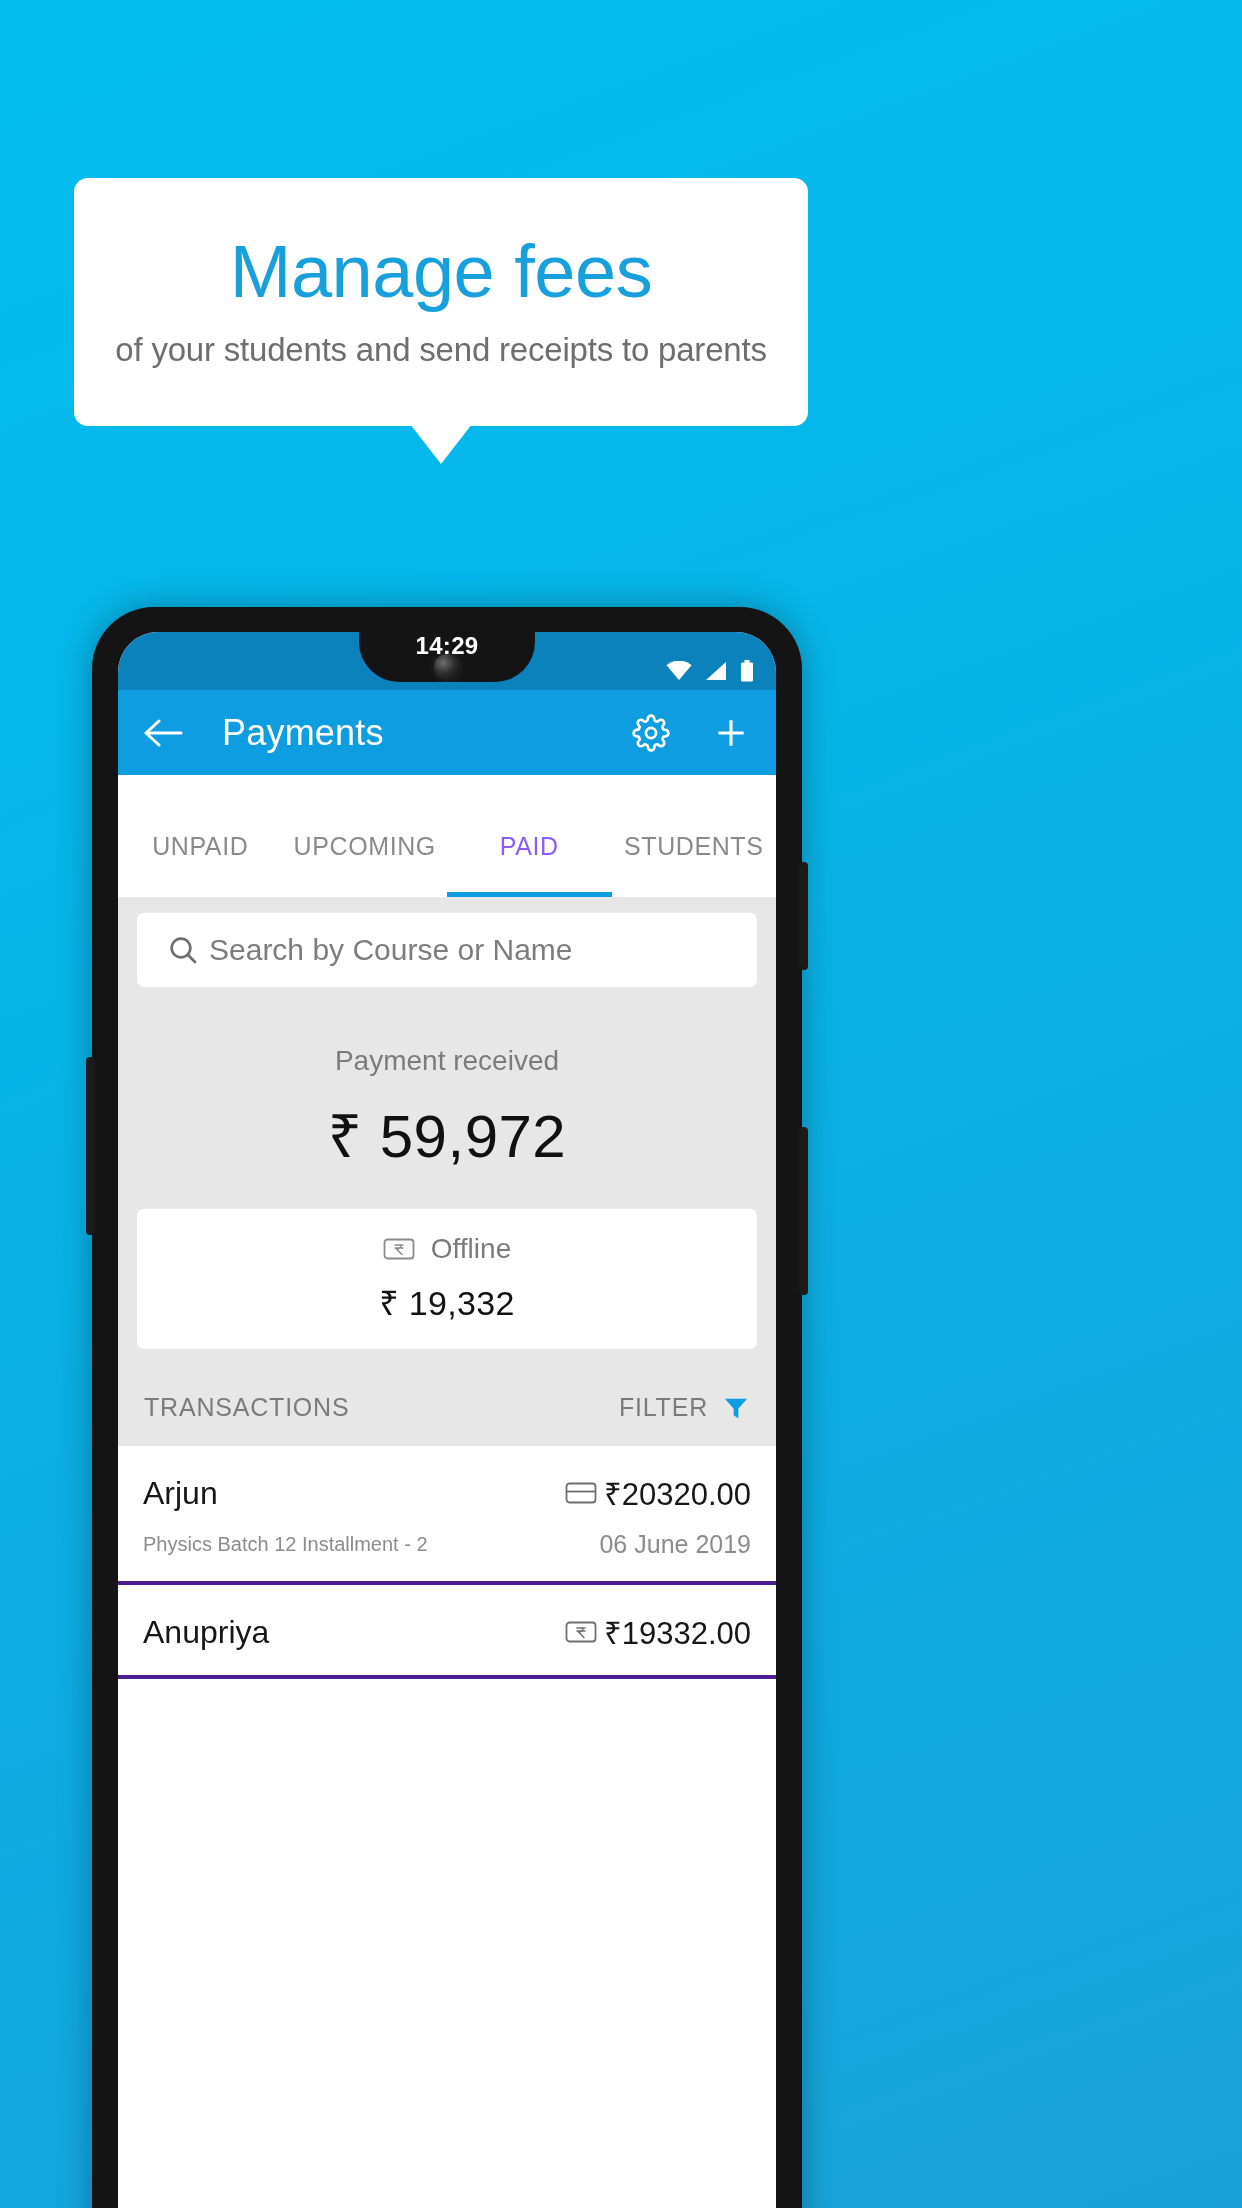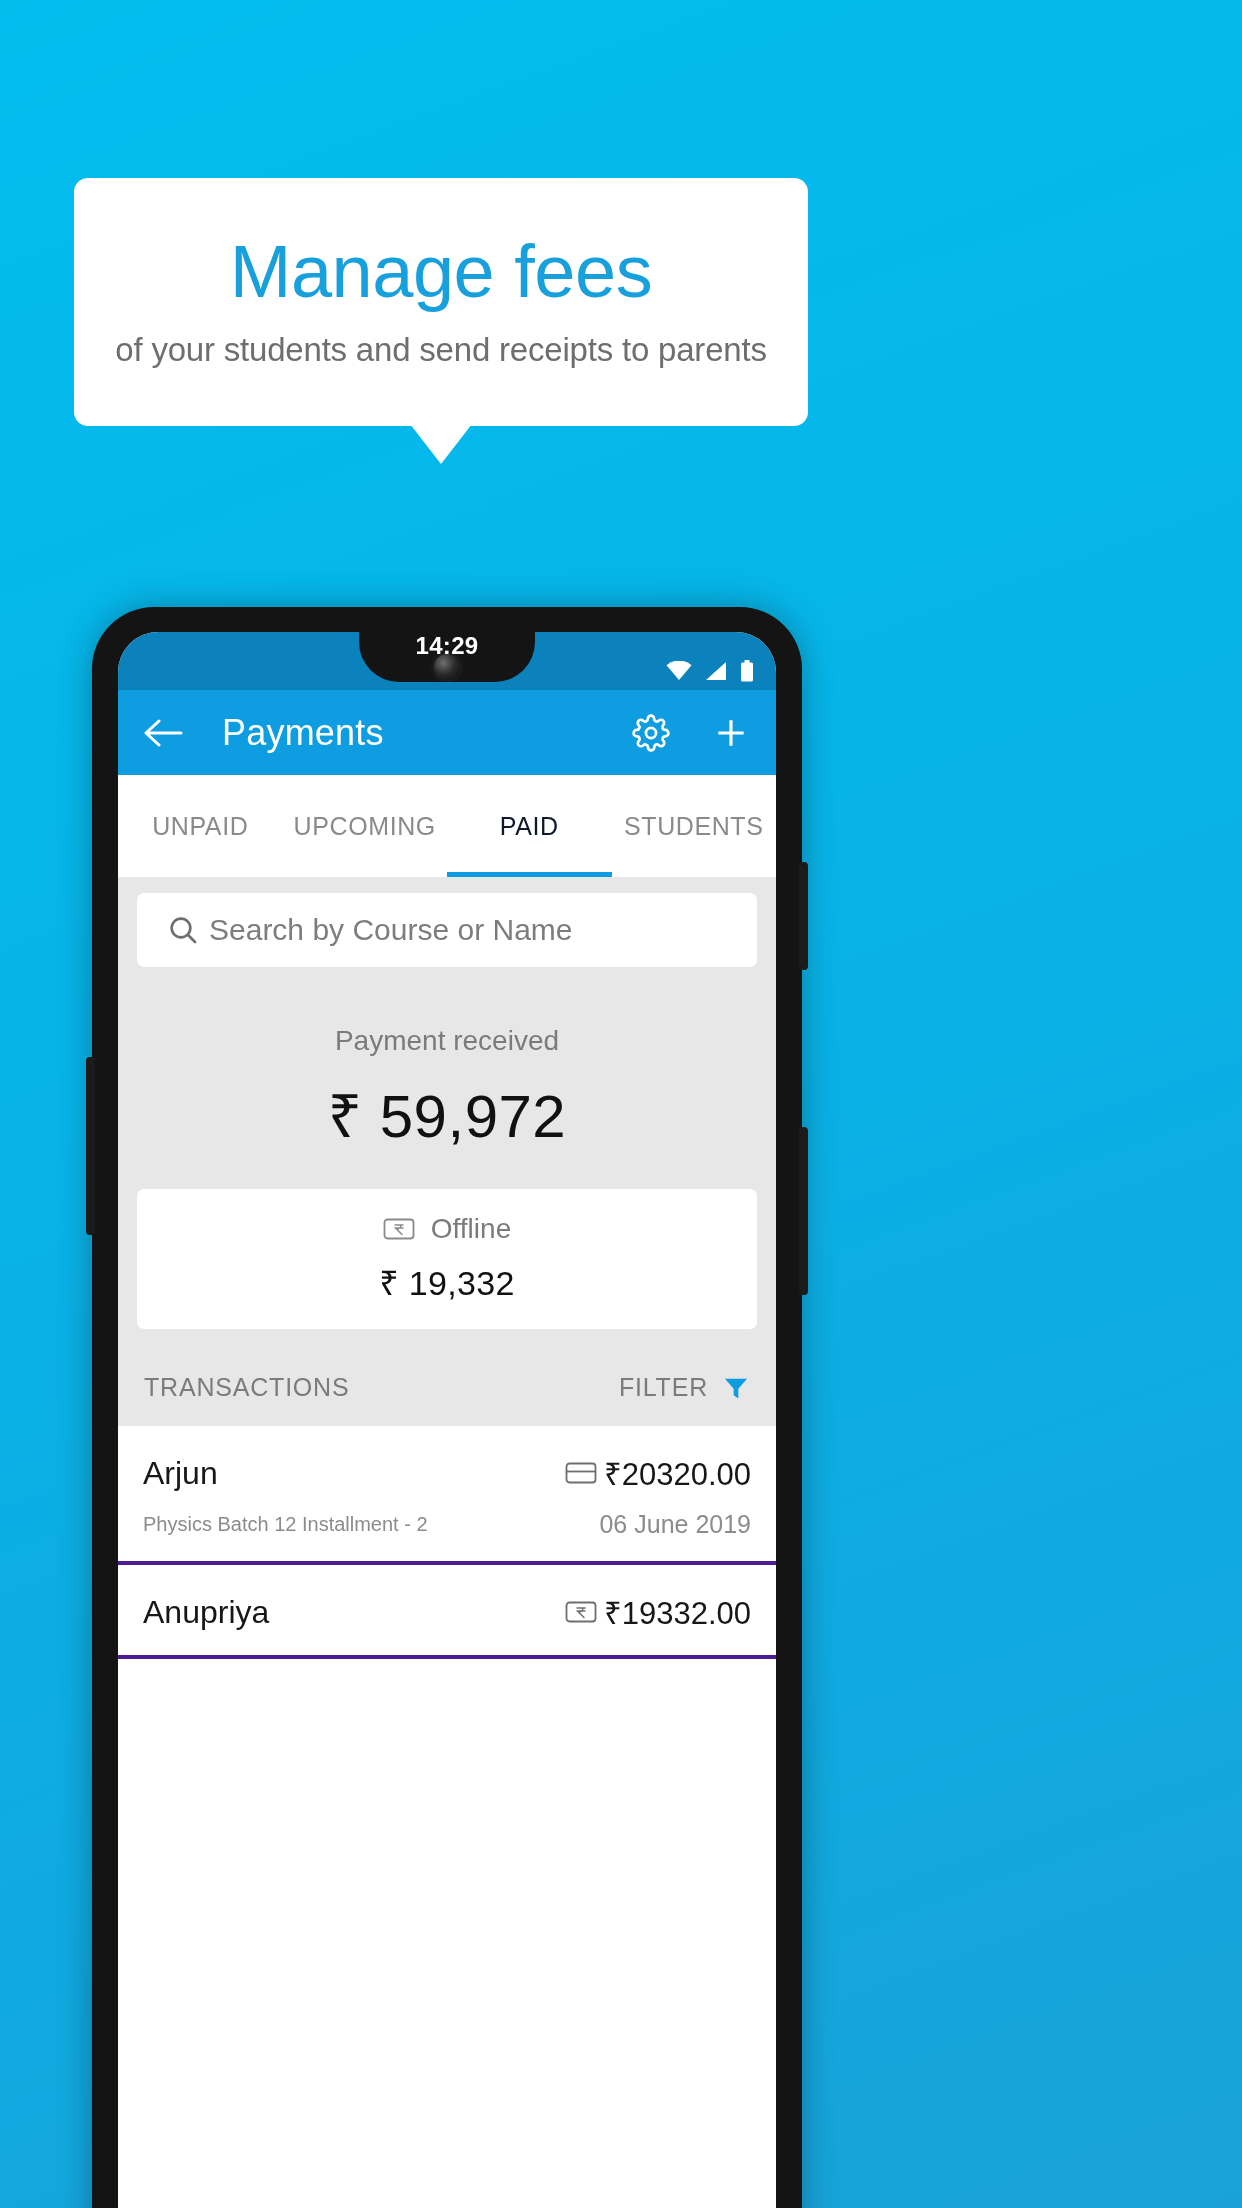--- a/index.html
+++ b/index.html
@@ -120,30 +120,30 @@
     display:flex; align-items:center;
     padding:0 26px;
   }
   #appbar-title { color:#ffffff; font-size:36px; font-weight:400; margin-left:38px; letter-spacing:0.2px; }
   #appbar-actions { margin-left:auto; display:flex; align-items:center; gap:42px; }
 
   
   #tabs {
     height:102px;
     background:#ffffff;
-    display:flex; align-items:stretch;
+    display:flex; align-items:stretch;margin-top:20px;
   }
   .tab {
     flex:1;
     display:flex; align-items:center; justify-content:center;
     font-size:25px; letter-spacing:0.6px;
     color:#8a8a8a;
     position:relative;
   }
-  .tab.active { color:#0f172a; font-weight:400; }
+  .tab.active { color:#8b5cf6; font-weight:400; }
   .tab.active::after {
     content:"";
     position:absolute; left:0; right:0; bottom:0;
     height:5px; background:#0d9de0;
   }
 
   
   #content { background:#e7e7e7; }
 
   #searchwrap { padding:16px 19px 0; }

